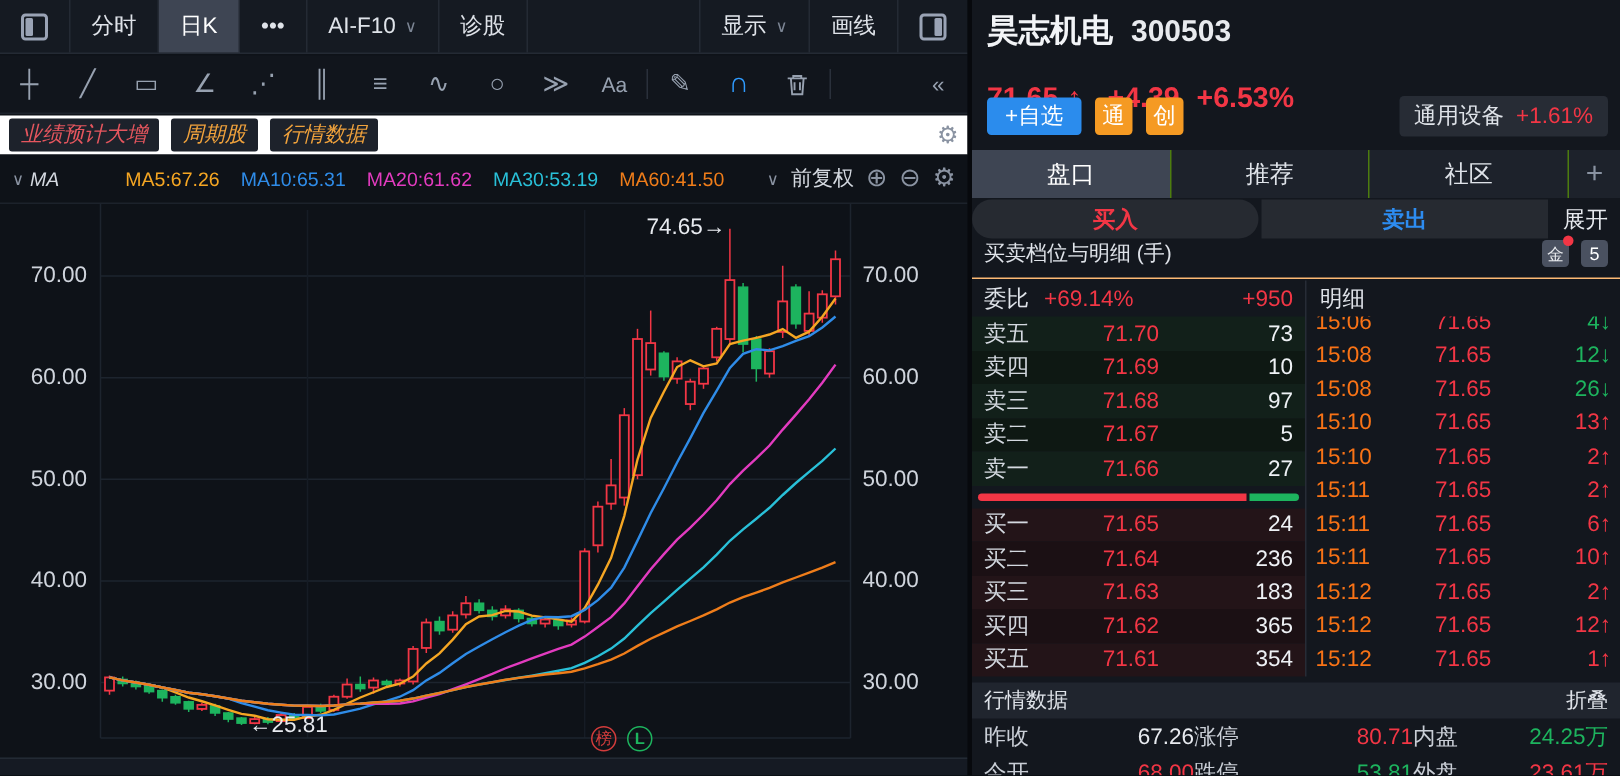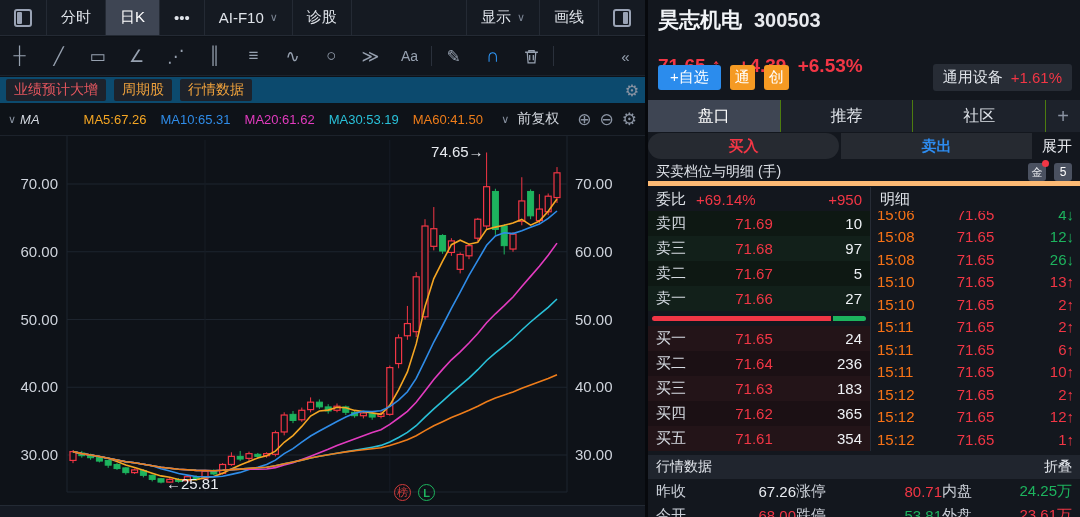--- a/index.html
+++ b/index.html
@@ -17,31 +17,31 @@
   .panel-ico::after{content:"";position:absolute;top:1px;bottom:1px;width:5px;background:#9aa3b5;border-radius:1px;}
   .panel-ico.left::after{left:1px;}
   .panel-ico.right::after{right:1px;}
 
   #toolbar{position:absolute;left:0;top:37px;width:645px;height:39px;background:#11151c;display:flex;align-items:center;border-bottom:1px solid #1c222b;}
   .tool{width:39px;height:39px;display:flex;align-items:center;justify-content:center;color:#97a1b0;font-size:17px;cursor:pointer;}
   .tool.magnet{color:#2f9bff;font-weight:bold;font-size:19px;}
   .tool-div{width:1px;height:20px;background:#2a303b;margin:0 2px;}
   .tool.collapse{margin-left:auto;font-size:15px;}
 
-  #tagsrow{position:absolute;left:0;top:77px;width:645px;height:26px;display:flex;align-items:center;padding:0 6px;background:#0c4a6e;}
+  #tagsrow{position:absolute;left:0;top:77px;width:645px;height:26px;display:flex;align-items:center;padding:0 6px;background:#ffffff;font-style:italic;}
   .tag{background:#1d222b;border-radius:2px;padding:2px 8px;font-size:14px;margin-right:8px;cursor:pointer;white-space:nowrap;}
   .tag.red{color:#e5565e;} .tag.org{color:#f0a23c;}
   #tagsrow .gear{margin-left:auto;color:#8a93a2;font-size:16px;cursor:pointer;}
 
   #marow{position:absolute;left:0;top:103px;width:645px;height:33px;display:flex;align-items:center;padding:0 8px;background:#0e1218;border-bottom:1px solid #1c222b;font-size:13px;}
   #marow .chev{color:#8a93a2;margin-right:4px;font-size:11px;cursor:pointer;}
   #marow .ma-t{color:#d4d9e0;font-style:italic;}
   .ma-item{margin-right:14px;white-space:nowrap;}
   #marow .rightgrp{margin-left:auto;display:flex;align-items:center;}
-  #marow .adj{color:#d4d9e0;margin:0 10px 0 4px;cursor:pointer;font-size:14px;}
+  #marow .adj{color:#d4d9e0;margin:0 0 0 4px;cursor:pointer;font-size:14px;}
   #marow .cico{color:#8a93a2;font-size:17px;margin-left:8px;cursor:pointer;}
 
   #chart{position:absolute;left:0;top:136px;width:645px;height:369px;background:#0e1218;}
   #kchart{position:absolute;left:0;top:0;}
   .tick{position:absolute;font-size:15px;color:#cfd4dc;width:50px;}
   .tick.l{left:8px;text-align:right;}
   .tick.r{left:575px;text-align:left;}
   .annot{position:absolute;font-size:15px;color:#e8ebf0;white-space:nowrap;}
   .cbadge{position:absolute;width:17px;height:17px;border-radius:50%;font-size:11px;display:flex;align-items:center;justify-content:center;cursor:pointer;}
   .cbadge.rank{border:1px solid #d23c3c;color:#d23c3c;}
@@ -66,21 +66,21 @@
   .ptab{flex:1;margin-right:1px;background:#1d222b;display:flex;align-items:center;justify-content:center;font-size:16px;color:#dfe3e9;cursor:pointer;}
   .ptab.sel{background:#3e4553;color:#fff;}
   .ptab.plus{flex:0 0 34px;margin-right:0;color:#8a93a2;font-size:20px;background:#1d222b;}
 
   #traderow{position:absolute;left:0;top:133px;width:432px;height:26px;display:flex;}
   .trade-box{flex:1;background:#262a31;margin-right:2px;display:flex;align-items:center;justify-content:center;font-size:15px;font-weight:bold;cursor:pointer;}
   .trade-box.buy{color:#f23645;border-radius:13px;}
   .trade-box.sell{color:#2d8cf0;}
   #expand{flex:0 0 46px;display:flex;align-items:center;justify-content:center;font-size:15px;color:#e6e9ee;cursor:pointer;}
 
-  #levelhdr{position:absolute;left:0;top:160px;width:432px;height:26px;display:flex;align-items:flex-end;padding:0 8px;font-size:14px;color:#dfe3e9;border-bottom:5px solid #fdba74;}
+  #levelhdr{position:absolute;left:0;top:160px;width:432px;height:26px;display:flex;align-items:flex-start;padding:0 8px;font-size:14px;color:#dfe3e9;border-bottom:1px solid #fdba74;}
   #levelhdr .icons{margin-left:auto;display:flex;align-items:center;}
   .coin{width:18px;height:18px;background:#4a5160;border-radius:3px;color:#e8eaee;font-size:11px;display:flex;align-items:center;justify-content:center;position:relative;cursor:pointer;}
   .coin::after{content:"";position:absolute;right:-3px;top:-3px;width:7px;height:7px;border-radius:50%;background:#f23645;}
   .badge5{width:18px;height:18px;background:#4a5160;border-radius:3px;color:#fff;font-size:12px;display:flex;align-items:center;justify-content:center;margin-left:8px;cursor:pointer;}
 
   #weibirow{position:absolute;left:0;top:187px;width:432px;height:24px;display:flex;align-items:center;font-size:15px;}
   #weibi-left{width:222px;display:flex;align-items:center;padding:0 8px;}
   #weibi-left .lbl{color:#dfe3e9;margin-right:10px;}
   #weibi-left .pct{color:#f23645;}
   #weibi-left .net{color:#f23645;margin-left:auto;}
@@ -412,20 +412,25 @@
     <div id="weibirow">
       <div id="weibi-left">
         <span class="lbl">委比</span>
         <span class="pct">+69.14%</span>
         <span class="net">+950</span>
       </div>
       <div id="detail-lbl">明细</div>
     </div>
 
     <div id="book">
+        <div class="ob-row s0">
+          <span class="lbl">卖五</span>
+          <span class="prc">71.70</span>
+          <span class="vol">73</span>
+        </div>
         <div class="ob-row s1">
           <span class="lbl">卖四</span>
           <span class="prc">71.69</span>
           <span class="vol">10</span>
         </div>
         <div class="ob-row s0">
           <span class="lbl">卖三</span>
           <span class="prc">71.68</span>
           <span class="vol">97</span>
         </div>

